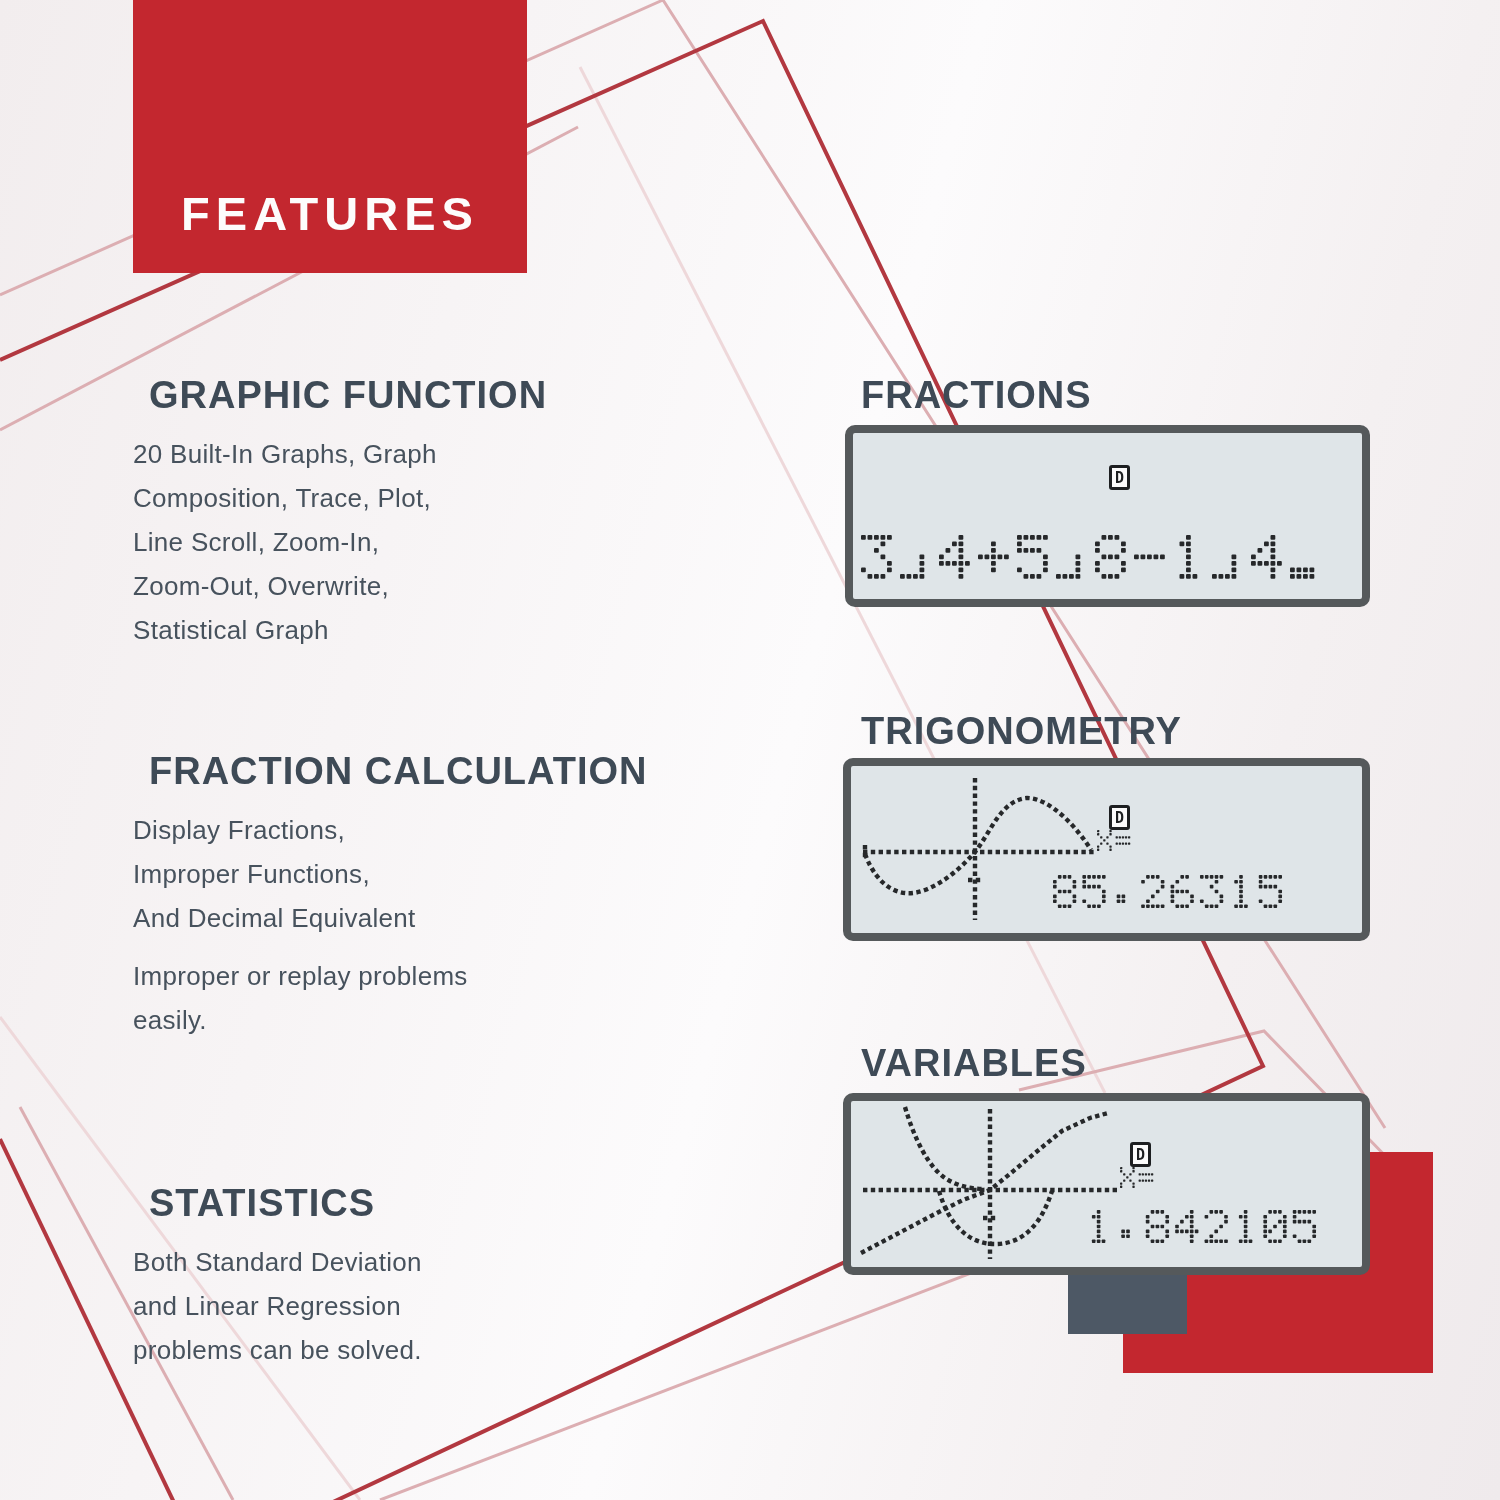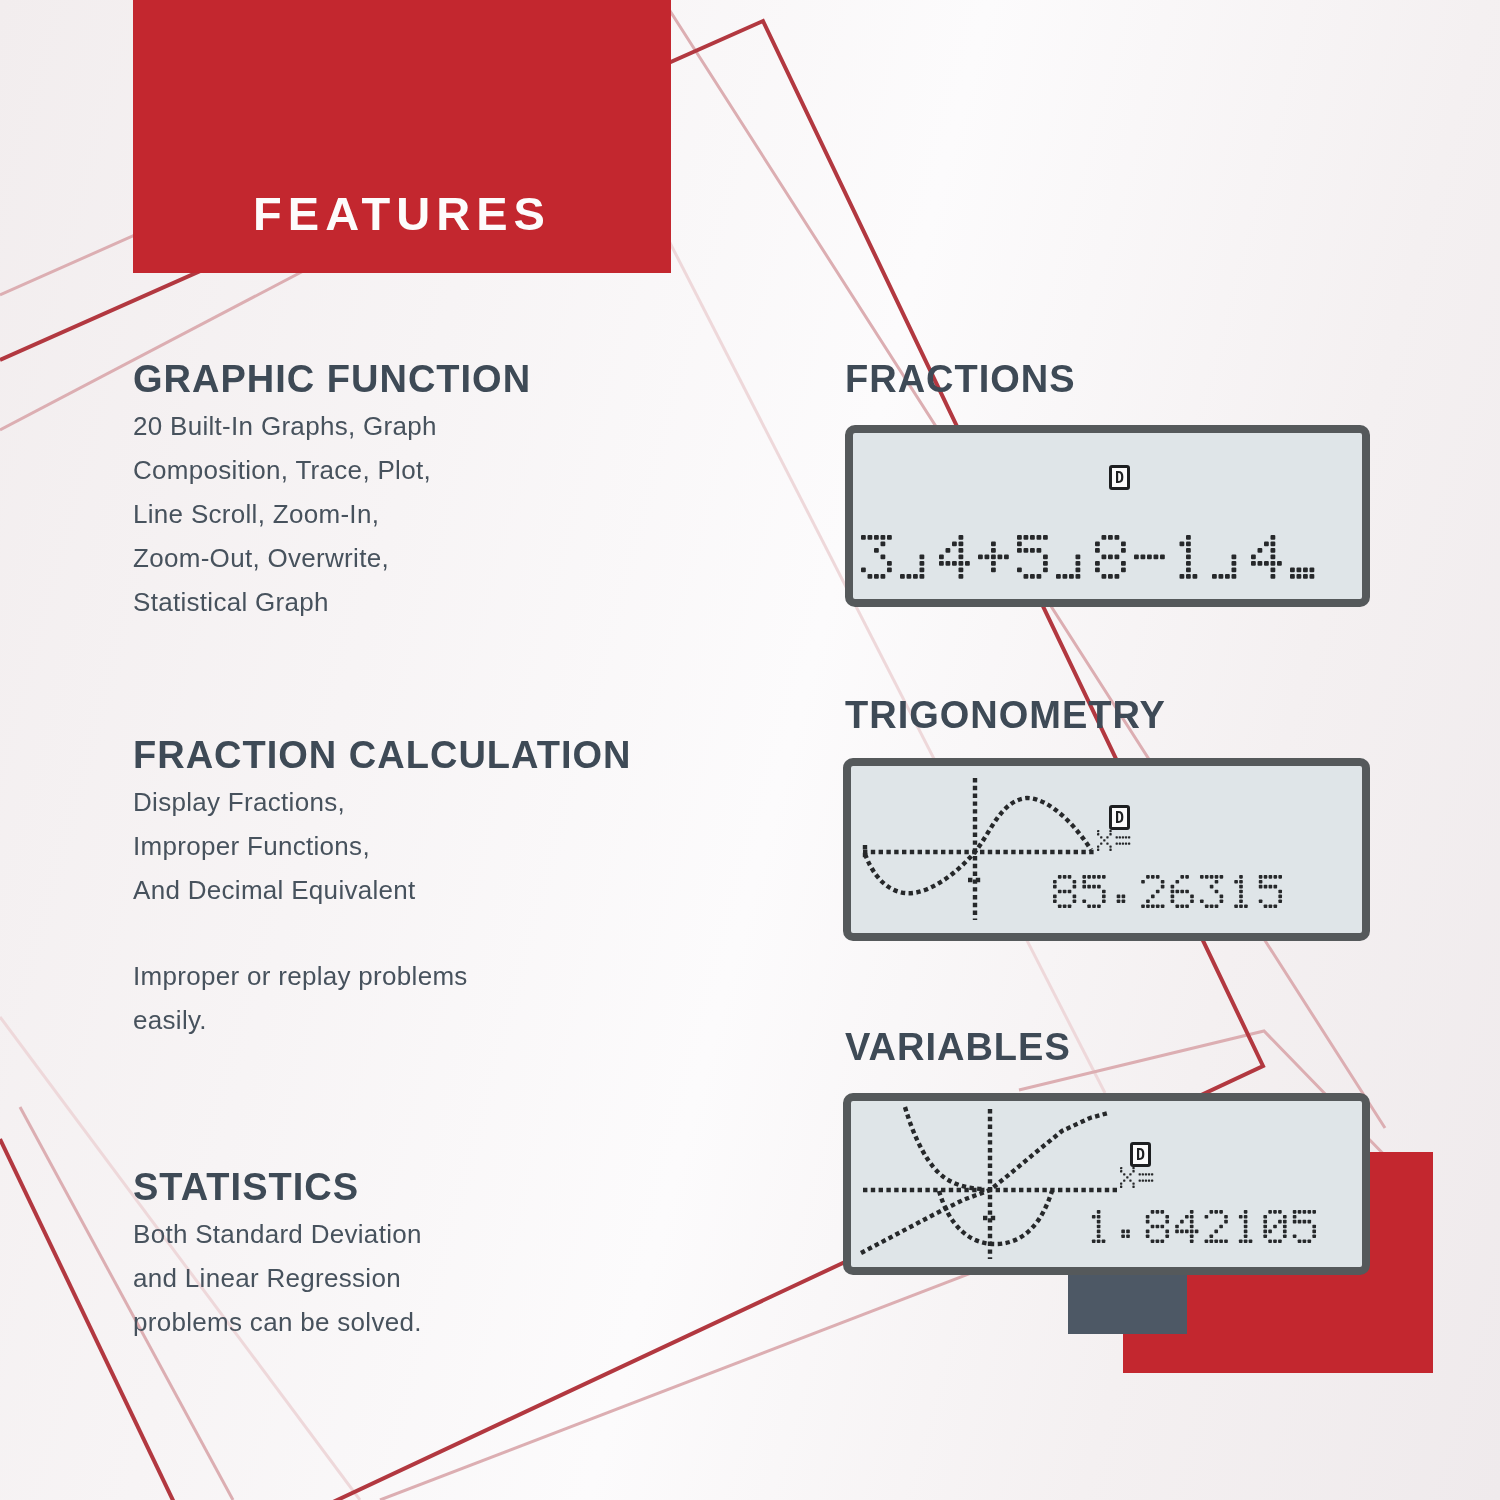--- a/index.html
+++ b/index.html
@@ -12,31 +12,31 @@
   #decor{z-index:1;}
   #red-square{
     position:absolute;left:1123px;top:1152px;width:310px;height:221px;
     background:#c3272f;z-index:2;
   }
   #slate-square{
     position:absolute;left:1068px;top:1272px;width:119px;height:62px;
     background:#4d5865;z-index:3;
   }
   #banner{
-    position:absolute;left:133px;top:0;width:538px;height:273px;
+    position:absolute;left:133px;top:0;width:394px;height:273px;
     background:#c3272f;z-index:5;
     display:flex;align-items:flex-end;justify-content:center;
   }
   #banner .banner-title{
     color:#fdfcfc;font-size:47px;font-weight:700;letter-spacing:6px;
     padding-bottom:32px;
   }
   .feature-sec{position:absolute;left:133px;width:560px;z-index:4;}
   .feature-sec h2, .disp-heading{
-    margin:0;color:#3e4a56;font-size:38px;font-weight:700;letter-spacing:1px;
+    margin:16px;color:#3e4a56;font-size:38px;font-weight:700;letter-spacing:1px;
     line-height:1.05;
   }
   .feature-sec p{
     margin:4px 0 0 0;color:#47525d;font-size:26px;font-weight:400;
     line-height:44px;white-space:pre-line;letter-spacing:0.3px;
   }
   .disp-heading{position:absolute;z-index:4;left:845px;}
   .lcd{
     position:absolute;background:#dfe5e8;border:8px solid #55595b;
     border-radius:10px;z-index:4;box-sizing:border-box;

